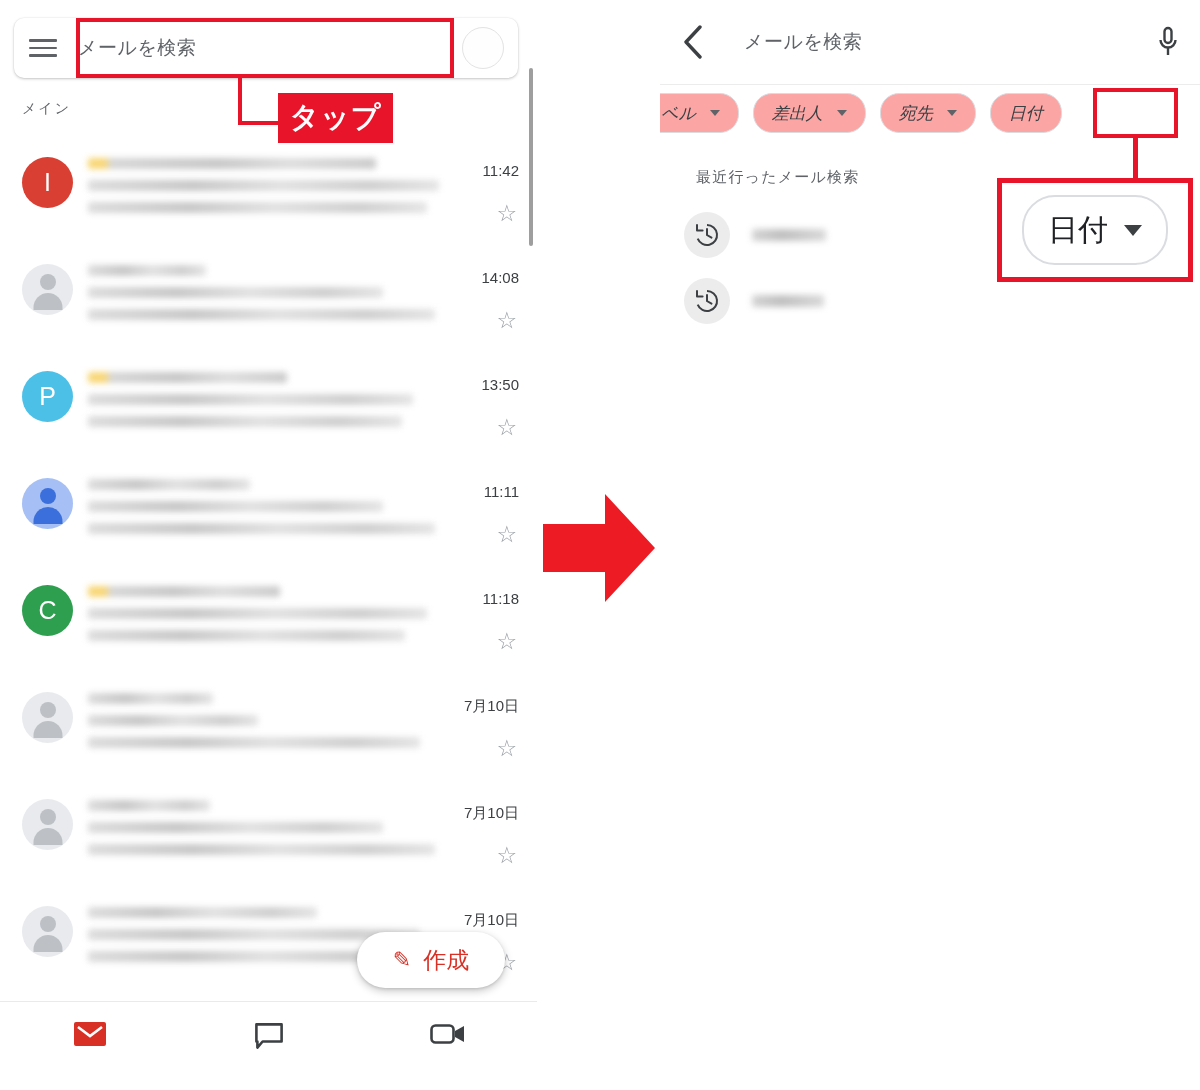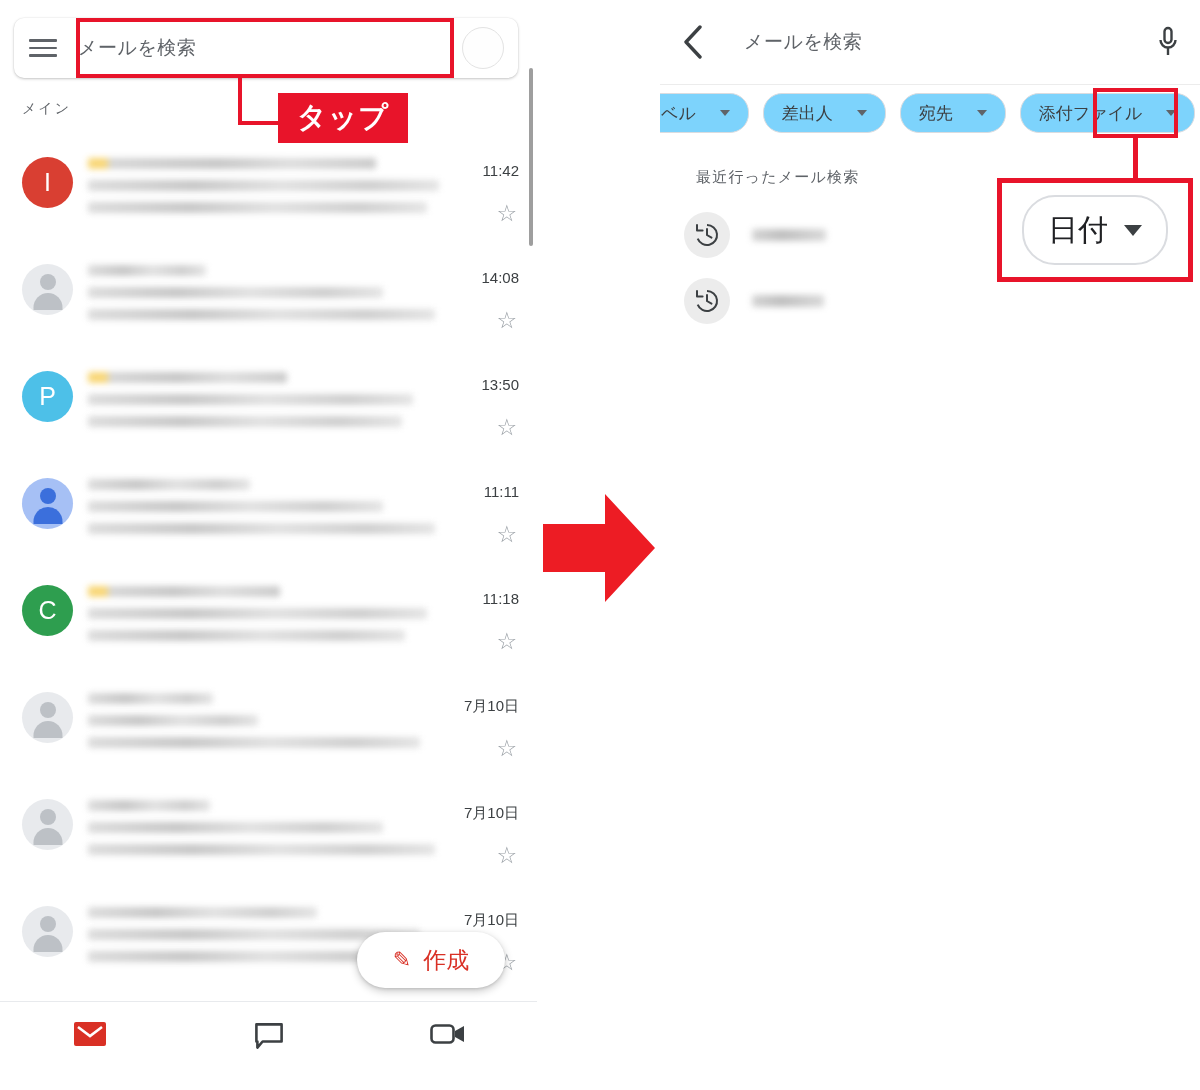--- a/index.html
+++ b/index.html
@@ -39,21 +39,21 @@
 
   
   .hl-search{
     position:absolute;left:76px;top:18px;width:378px;height:60px;
     border:4px solid #e8142a;box-sizing:border-box;pointer-events:none;
   }
   
   .tap-conn-v{position:absolute;left:238px;top:78px;width:4px;height:47px;background:#e8142a;}
   .tap-conn-h{position:absolute;left:238px;top:121px;width:52px;height:4px;background:#e8142a;}
   .tap-badge{
-    position:absolute;left:278px;top:93px;width:130px;height:50px;
+    position:absolute;left:278px;top:93px;width:115px;height:50px;
     background:#e8142a;color:#fff;display:flex;align-items:center;justify-content:center;
     font-size:29px;font-weight:700;letter-spacing:1px;
   }
 
   .section-label{
     position:absolute;left:22px;top:100px;font-size:14px;color:#5f6368;letter-spacing:2px;
   }
 
   
   .left-scrollbar{
@@ -128,22 +128,22 @@
   }
   .back-chev{width:66px;height:84px;display:flex;align-items:center;justify-content:center;
     font-size:30px;color:#3c4043;}
   .r-search-placeholder{flex:1;font-size:19px;color:#5f6368;letter-spacing:.5px;padding-left:18px;}
   .mic-btn{width:64px;height:84px;display:flex;align-items:center;justify-content:center;}
 
   .chip-row{position:absolute;left:0;top:88px;width:540px;height:50px;
     display:flex;align-items:center;gap:14px;padding-left:-10px;}
   .chip{
     height:38px;border:1px solid #dadce0;border-radius:19px;
-    display:flex;align-items:center;gap:24px;padding:0 18px;
-    font-size:17px;color:#3c4043;background:#7dd3fc;white-space:nowrap;flex:none;
+    display:flex;align-items:center;gap:14px;padding:0 18px;
+    font-size:17px;color:#3c4043;background:#fca5a5;white-space:nowrap;flex:none;font-style:italic;
   }
   .chip .caret{width:0;height:0;border-left:5.5px solid transparent;border-right:5.5px solid transparent;
     border-top:6.5px solid #5f6368;}
 
   .recent-title{position:absolute;left:36px;top:168px;font-size:15px;color:#5f6368;letter-spacing:1.2px;}
   .recent-item{position:absolute;left:24px;display:flex;align-items:center;gap:22px;}
   .hist-ic{width:46px;height:46px;border-radius:50%;background:#ececec;
     display:flex;align-items:center;justify-content:center;}
   .recent-blur{height:12px;border-radius:2px;
     background:linear-gradient(90deg,#cfcfcf,#b8b8b8 40%,#d5d5d5);filter:blur(3.2px);opacity:.9;}
@@ -360,24 +360,20 @@
       </div>
       <div class="chip">
         <span>差出人</span>
         <span class="caret"></span>
       </div>
       <div class="chip">
         <span>宛先</span>
         <span class="caret"></span>
       </div>
       <div class="chip">
-        <span>添付ファイル</span>
-        <span class="caret"></span>
-      </div>
-      <div class="chip">
         <span>日付</span>
 
       </div>
 
     </div>
 
     <div class="recent-title">最近行ったメール検索</div>
 
     <div class="recent-item" style="top:212px;">
       <div class="hist-ic">

